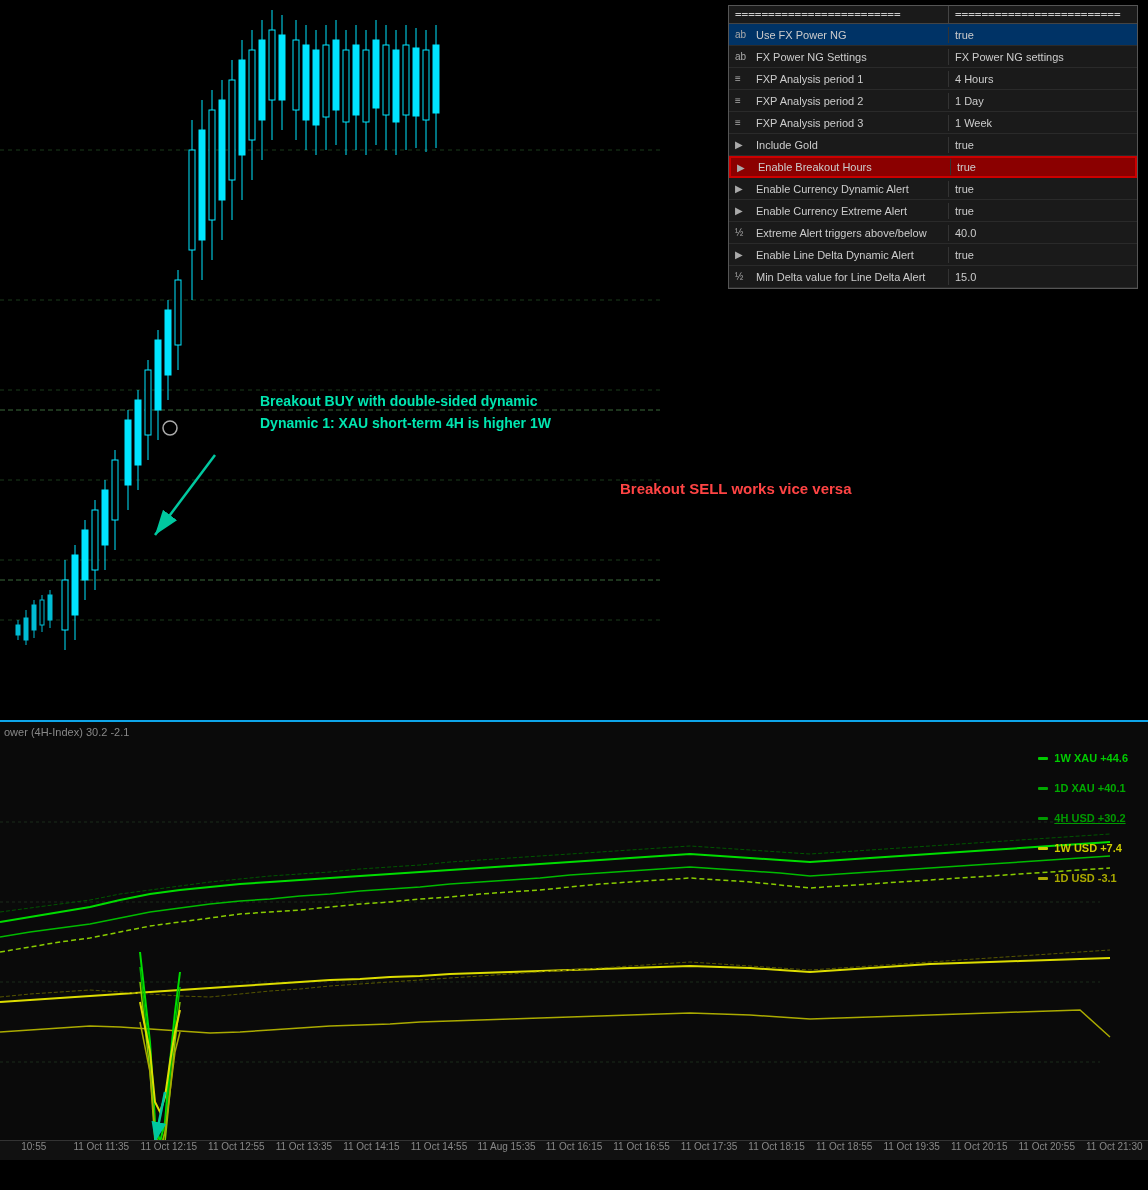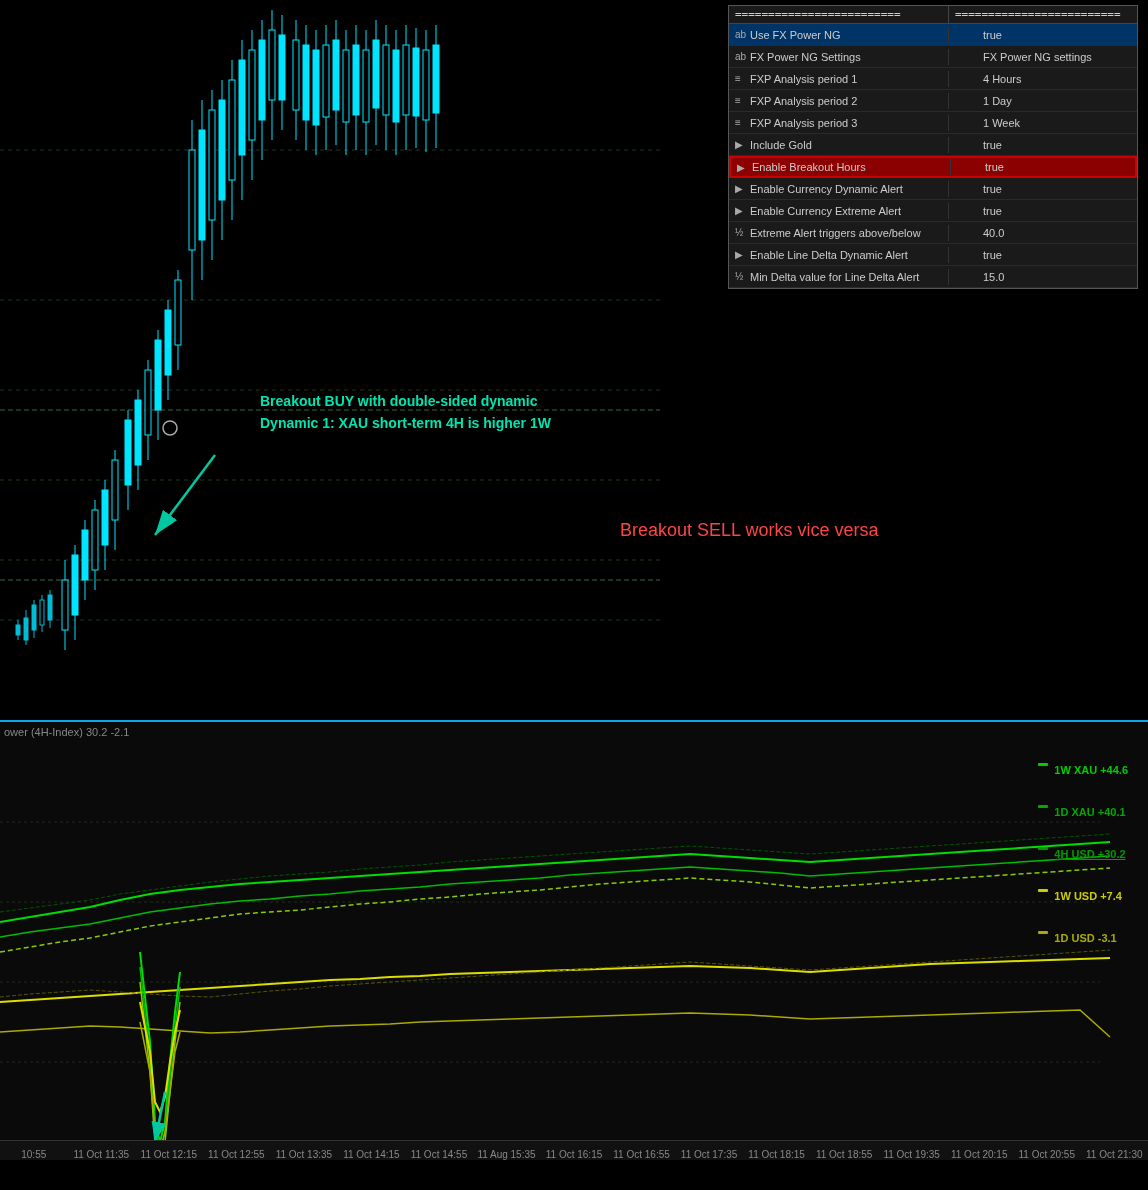--- a/index.html
+++ b/index.html
@@ -66,29 +66,28 @@
     }
 
     .settings-name {
       width: 220px;
       padding: 2px 4px 2px 6px;
       color: #ccc;
       font-size: 11px;
       border-right: 1px solid #333;
       display: flex;
       align-items: center;
-      gap: 1px;
+      gap: 7px;
     }
 
     .settings-value {
       flex: 1;
       padding: 2px 6px;
       color: #ccc;
       font-size: 11px;
-      margin-left: 28px;
     }
 
     .row-icon {
       display: inline-block;
       font-size: 10px;
       color: #aaa;
       min-width: 14px;
     }
 
     
@@ -109,24 +108,23 @@
       font-weight: bold;
       line-height: 1.6;
       pointer-events: none;
     }
 
     .annotation-sell {
       position: absolute;
       top: 480px;
       left: 620px;
       color: #ff4444;
-      font-size: 18px;
-      font-weight: normal;
+      font-size: 15px;
+      font-weight: bold;
       pointer-events: none;
-      margin-top: 40px;
     }
 
     
     #indicator-panel {
       position: absolute;
       top: 720px;
       left: 0;
       width: 1148px;
       height: 440px;
       background: #0a0a0a;
@@ -145,21 +143,21 @@
     
     #time-axis {
       position: absolute;
       bottom: 0;
       left: 0;
       width: 1148px;
       height: 20px;
       background: #111;
       border-top: 1px solid #333;
       display: flex;
-      align-items: flex-end;
+      align-items: flex-start;
     }
 
     .time-label {
       color: #888;
       font-size: 10px;
       flex: 1;
       text-align: center;
     }
 
     
@@ -180,21 +178,20 @@
 
     .legend-dot {
       width: 10px;
       height: 3px;
       border-radius: 1px;
     }
 
     .legend-text {
       font-size: 11px;
       font-weight: bold;
-      margin-top: 12px;
     }
   </style>
 </head>
 <body>
 
 <div id="chart-area">
 
   <svg class="chart-canvas" viewBox="0 0 1148 720" xmlns="http://www.w3.org/2000/svg">
 
     <rect width="1148" height="720" fill="#000"></rect>

